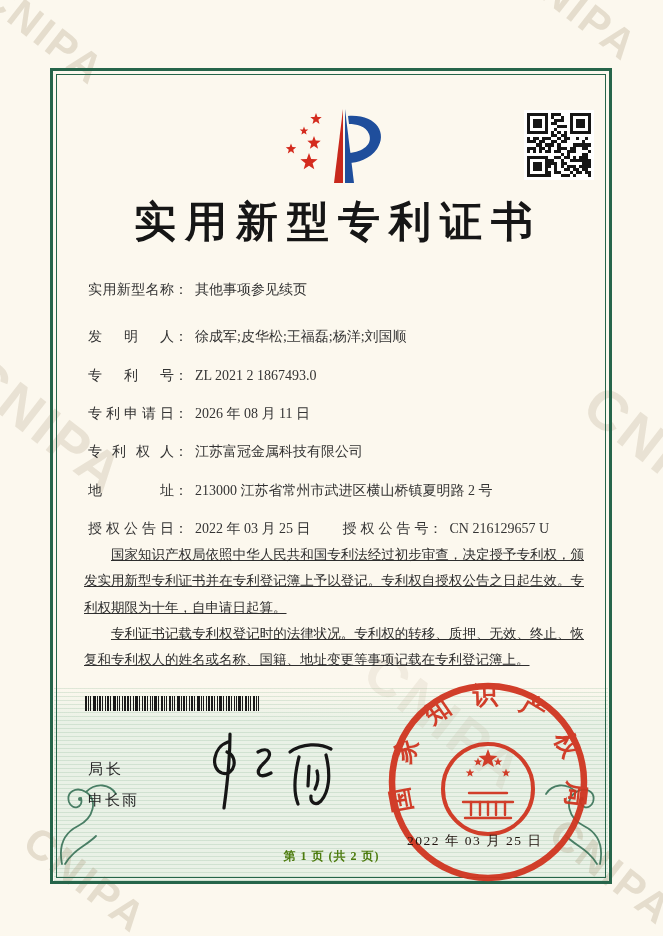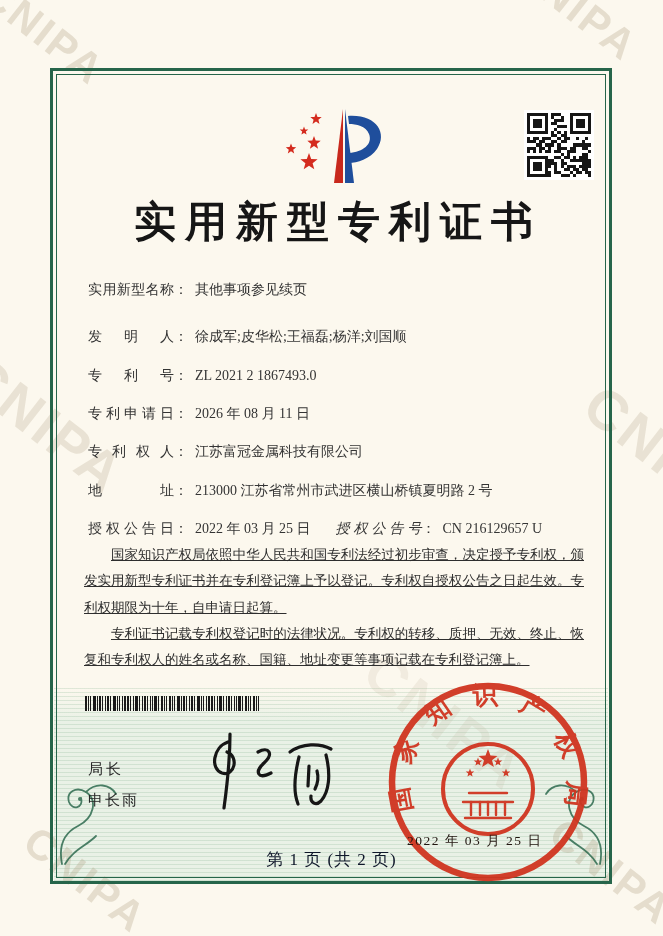--- a/index.html
+++ b/index.html
@@ -26,42 +26,42 @@
   .cert-no{position:absolute;z-index:3;left:74px;top:107px;font-size:13.5px;color:#3c3c3c;letter-spacing:1px;}
   .logo{position:absolute;z-index:3;left:268px;top:92px;width:130px;height:98px;}
   .qr{position:absolute;z-index:3;left:524px;top:110px;width:70px;height:70px;background:#ffffff;
       padding:3px;box-sizing:border-box;}
   .title{position:absolute;z-index:3;left:0;right:15px;top:194px;text-align:center;font-size:42px;
       font-weight:700;letter-spacing:9px;text-indent:9px;color:#161616;margin-left:19px;}
   
   .row{position:absolute;z-index:3;left:88px;font-size:14px;color:#343434;white-space:nowrap;}
   .lab{display:inline-block;width:86px;text-align:justify;text-align-last:justify;}
   .colon{margin-right:7px;}
-  .grant2{margin-left:25px;font-style:italic;}
+  .grant2{margin-left:32px;}
   
   .paras{position:absolute;z-index:3;left:84px;top:542px;width:500px;font-size:13.5px;
       line-height:1.95;color:#2e2e2e;text-align:justify;text-decoration:underline;}
   .paras p{margin:0;text-indent:2em;}
   
   .barcode{position:absolute;z-index:3;left:85px;top:696px;width:182px;height:15px;display:flex;}
   .barcode i{display:block;height:100%;background:#191919;}
   
   .director-title{position:absolute;z-index:3;left:88px;top:760px;
       font-family:"Liberation Sans","DejaVu Sans",sans-serif;font-size:15px;color:#262626;letter-spacing:3px;}
   .director-name{position:absolute;z-index:3;left:88px;top:791px;
       font-family:"Liberation Sans","DejaVu Sans",sans-serif;font-size:15px;color:#262626;letter-spacing:2px;}
   .signature{position:absolute;z-index:4;left:198px;top:728px;}
   
   .seal{position:absolute;z-index:4;left:386px;top:680px;width:204px;height:204px;opacity:0.95;}
   .seal-text{font-size:25px;font-weight:700;fill:#d03520;font-family:"Liberation Serif",serif;}
   .seal-date{position:absolute;z-index:5;left:407px;top:832px;font-size:13.5px;color:#20150f;
       letter-spacing:1.5px;white-space:nowrap;}
   
   .page-info{position:absolute;z-index:3;left:0;right:0;top:848px;text-align:center;
-      font-size:17px;color:#0f172a;letter-spacing:1px;}
+      font-size:12px;color:#4d7c0f;letter-spacing:1px;font-weight:bold;}
   .cont-note{position:absolute;z-index:3;left:0;right:0;top:891px;text-align:center;
       font-size:12.5px;color:#333;letter-spacing:2px;}
 </style>
 </head>
 <body>
 
 <div class="page">
 
   <span class="wm wm-s" style="left:-28px;top:8px;">CNIPA</span>
   <span class="wm wm-s" style="left:505px;top:-16px;">CNIPA</span>

